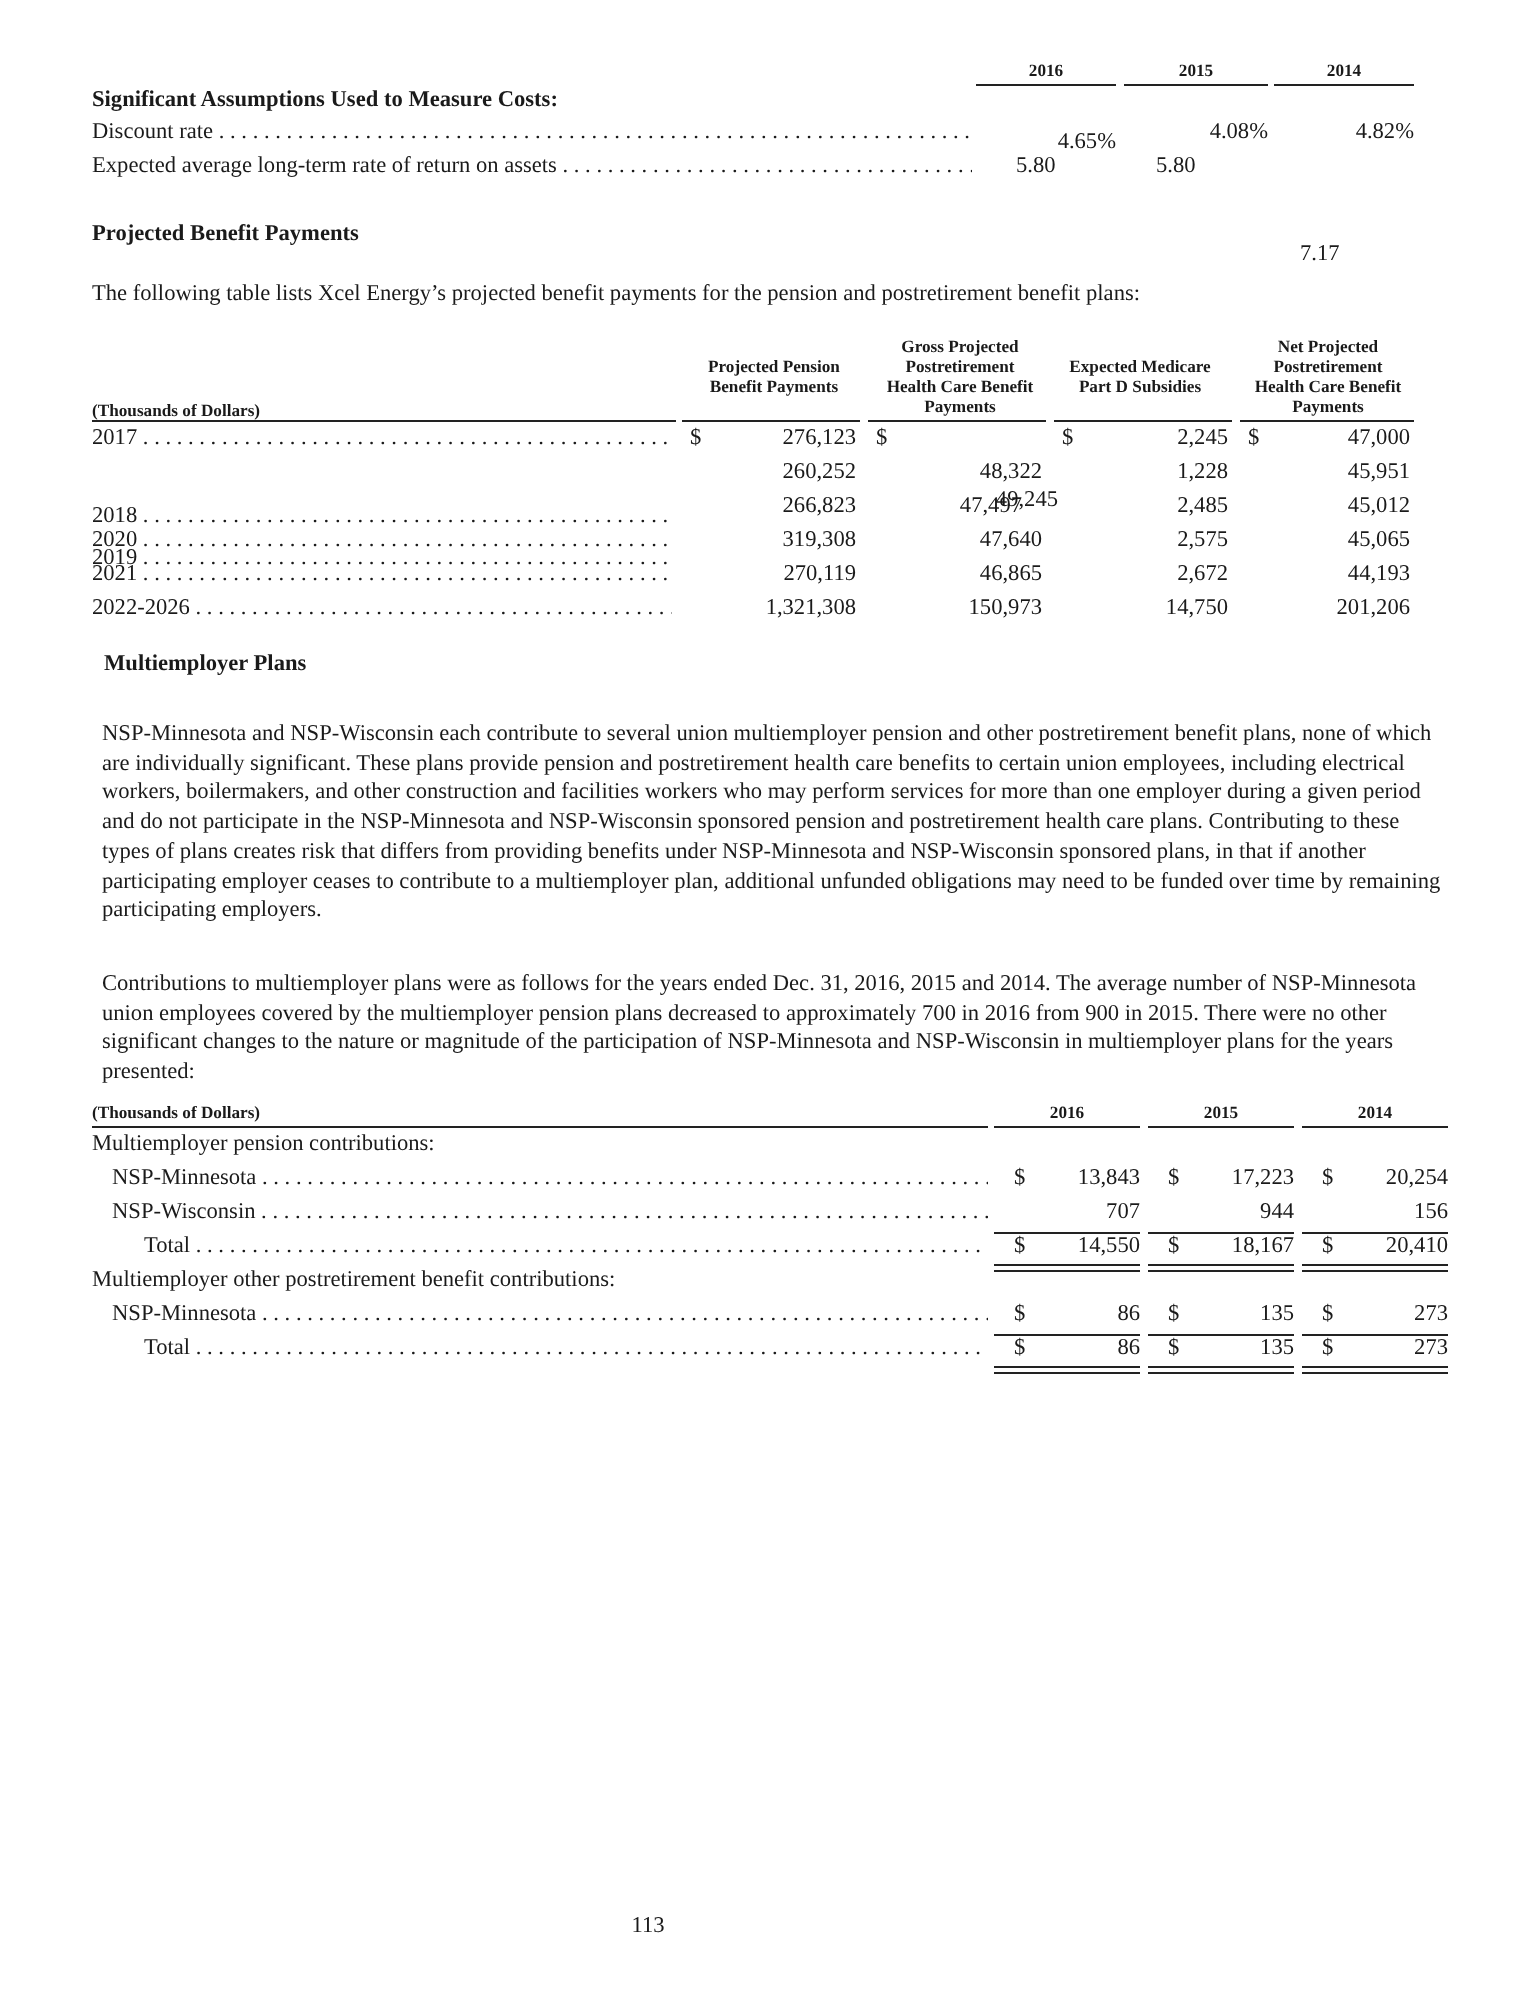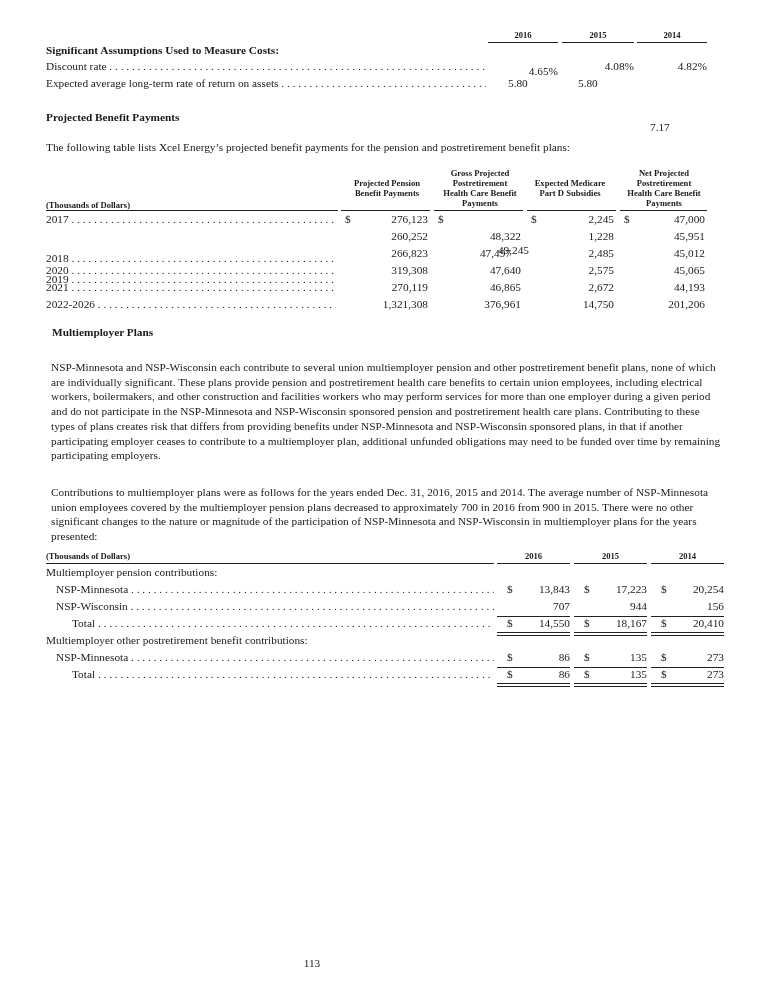--- a/index.html
+++ b/index.html
@@ -98,21 +98,21 @@
         <div class="dots">2021</div>
       </div>
       <div class="abs num" style="left:341px;top:281px;width:87px;">270,119</div>
       <div class="abs num" style="left:434px;top:281px;width:87px;">46,865</div>
       <div class="abs num" style="left:527px;top:281px;width:87px;">2,672</div>
       <div class="abs num" style="left:620px;top:281px;width:85px;">44,193</div>
       <div class="abs" style="left:46px;top:298px;width:290px;">
         <div class="dots">2022-2026</div>
       </div>
       <div class="abs num" style="left:341px;top:298px;width:87px;">1,321,308</div>
-      <div class="abs num" style="left:434px;top:298px;width:87px;">376,961</div>
+      <div class="abs num" style="left:434px;top:298px;width:87px;">150,973</div>
       <div class="abs num" style="left:527px;top:298px;width:87px;">14,750</div>
       <div class="abs num" style="left:620px;top:298px;width:85px;">201,206</div>
     </div>
 </div>
 
 <div class="abs bold" style="left:52px;top:326px;">Multiemployer Plans</div>
 <p class="abs para" style="left:46px;top:355px;width:675px;">NSP-Minnesota and NSP-Wisconsin each contribute to several union multiemployer pension and other postretirement benefit plans, none of which are individually significant.  These plans provide pension and postretirement health care benefits to certain union employees, including electrical workers, boilermakers, and other construction and facilities workers who may perform services for more than one employer during a given period and do not participate in the NSP-Minnesota and NSP-Wisconsin sponsored pension and postretirement health care plans.  Contributing to these types of plans creates risk that differs from providing benefits under NSP-Minnesota and NSP-Wisconsin sponsored plans, in that if another participating employer ceases to contribute to a multiemployer plan, additional unfunded obligations may need to be funded over time by remaining participating employers.</p>
 <p class="abs para" style="left:46px;top:480px;width:675px;">Contributions to multiemployer plans were as follows for the years ended Dec. 31, 2016, 2015 and 2014.  The average number of NSP-Minnesota union employees covered by the multiemployer pension plans decreased to approximately 700 in 2016 from 900 in 2015.  There were no other significant changes to the nature or magnitude of the participation of NSP-Minnesota and NSP-Wisconsin in multiemployer plans for the years presented:</p>
 
 <div>
@@ -178,13 +178,13 @@
       <div class="abs num" style="left:574px;top:668px;width:73px;">135</div>
       <div class="rule-thin" style="left:574px;top:667px;width:73px;"></div>
       <div class="dbl" style="left:574px;top:683px;width:73px;"></div>
       <div class="abs" style="left:661px;top:668px;">$</div>
       <div class="abs num" style="left:651px;top:668px;width:73px;">273</div>
       <div class="rule-thin" style="left:651px;top:667px;width:73px;"></div>
       <div class="dbl" style="left:651px;top:683px;width:73px;"></div>
     </div>
 </div>
 
-<div class="abs" style="left:4px;top:957px;width:616px;text-align:center;">113</div>
+<div class="abs" style="left:16px;top:957px;width:616px;text-align:center;">113</div>
 
 </body></html>

